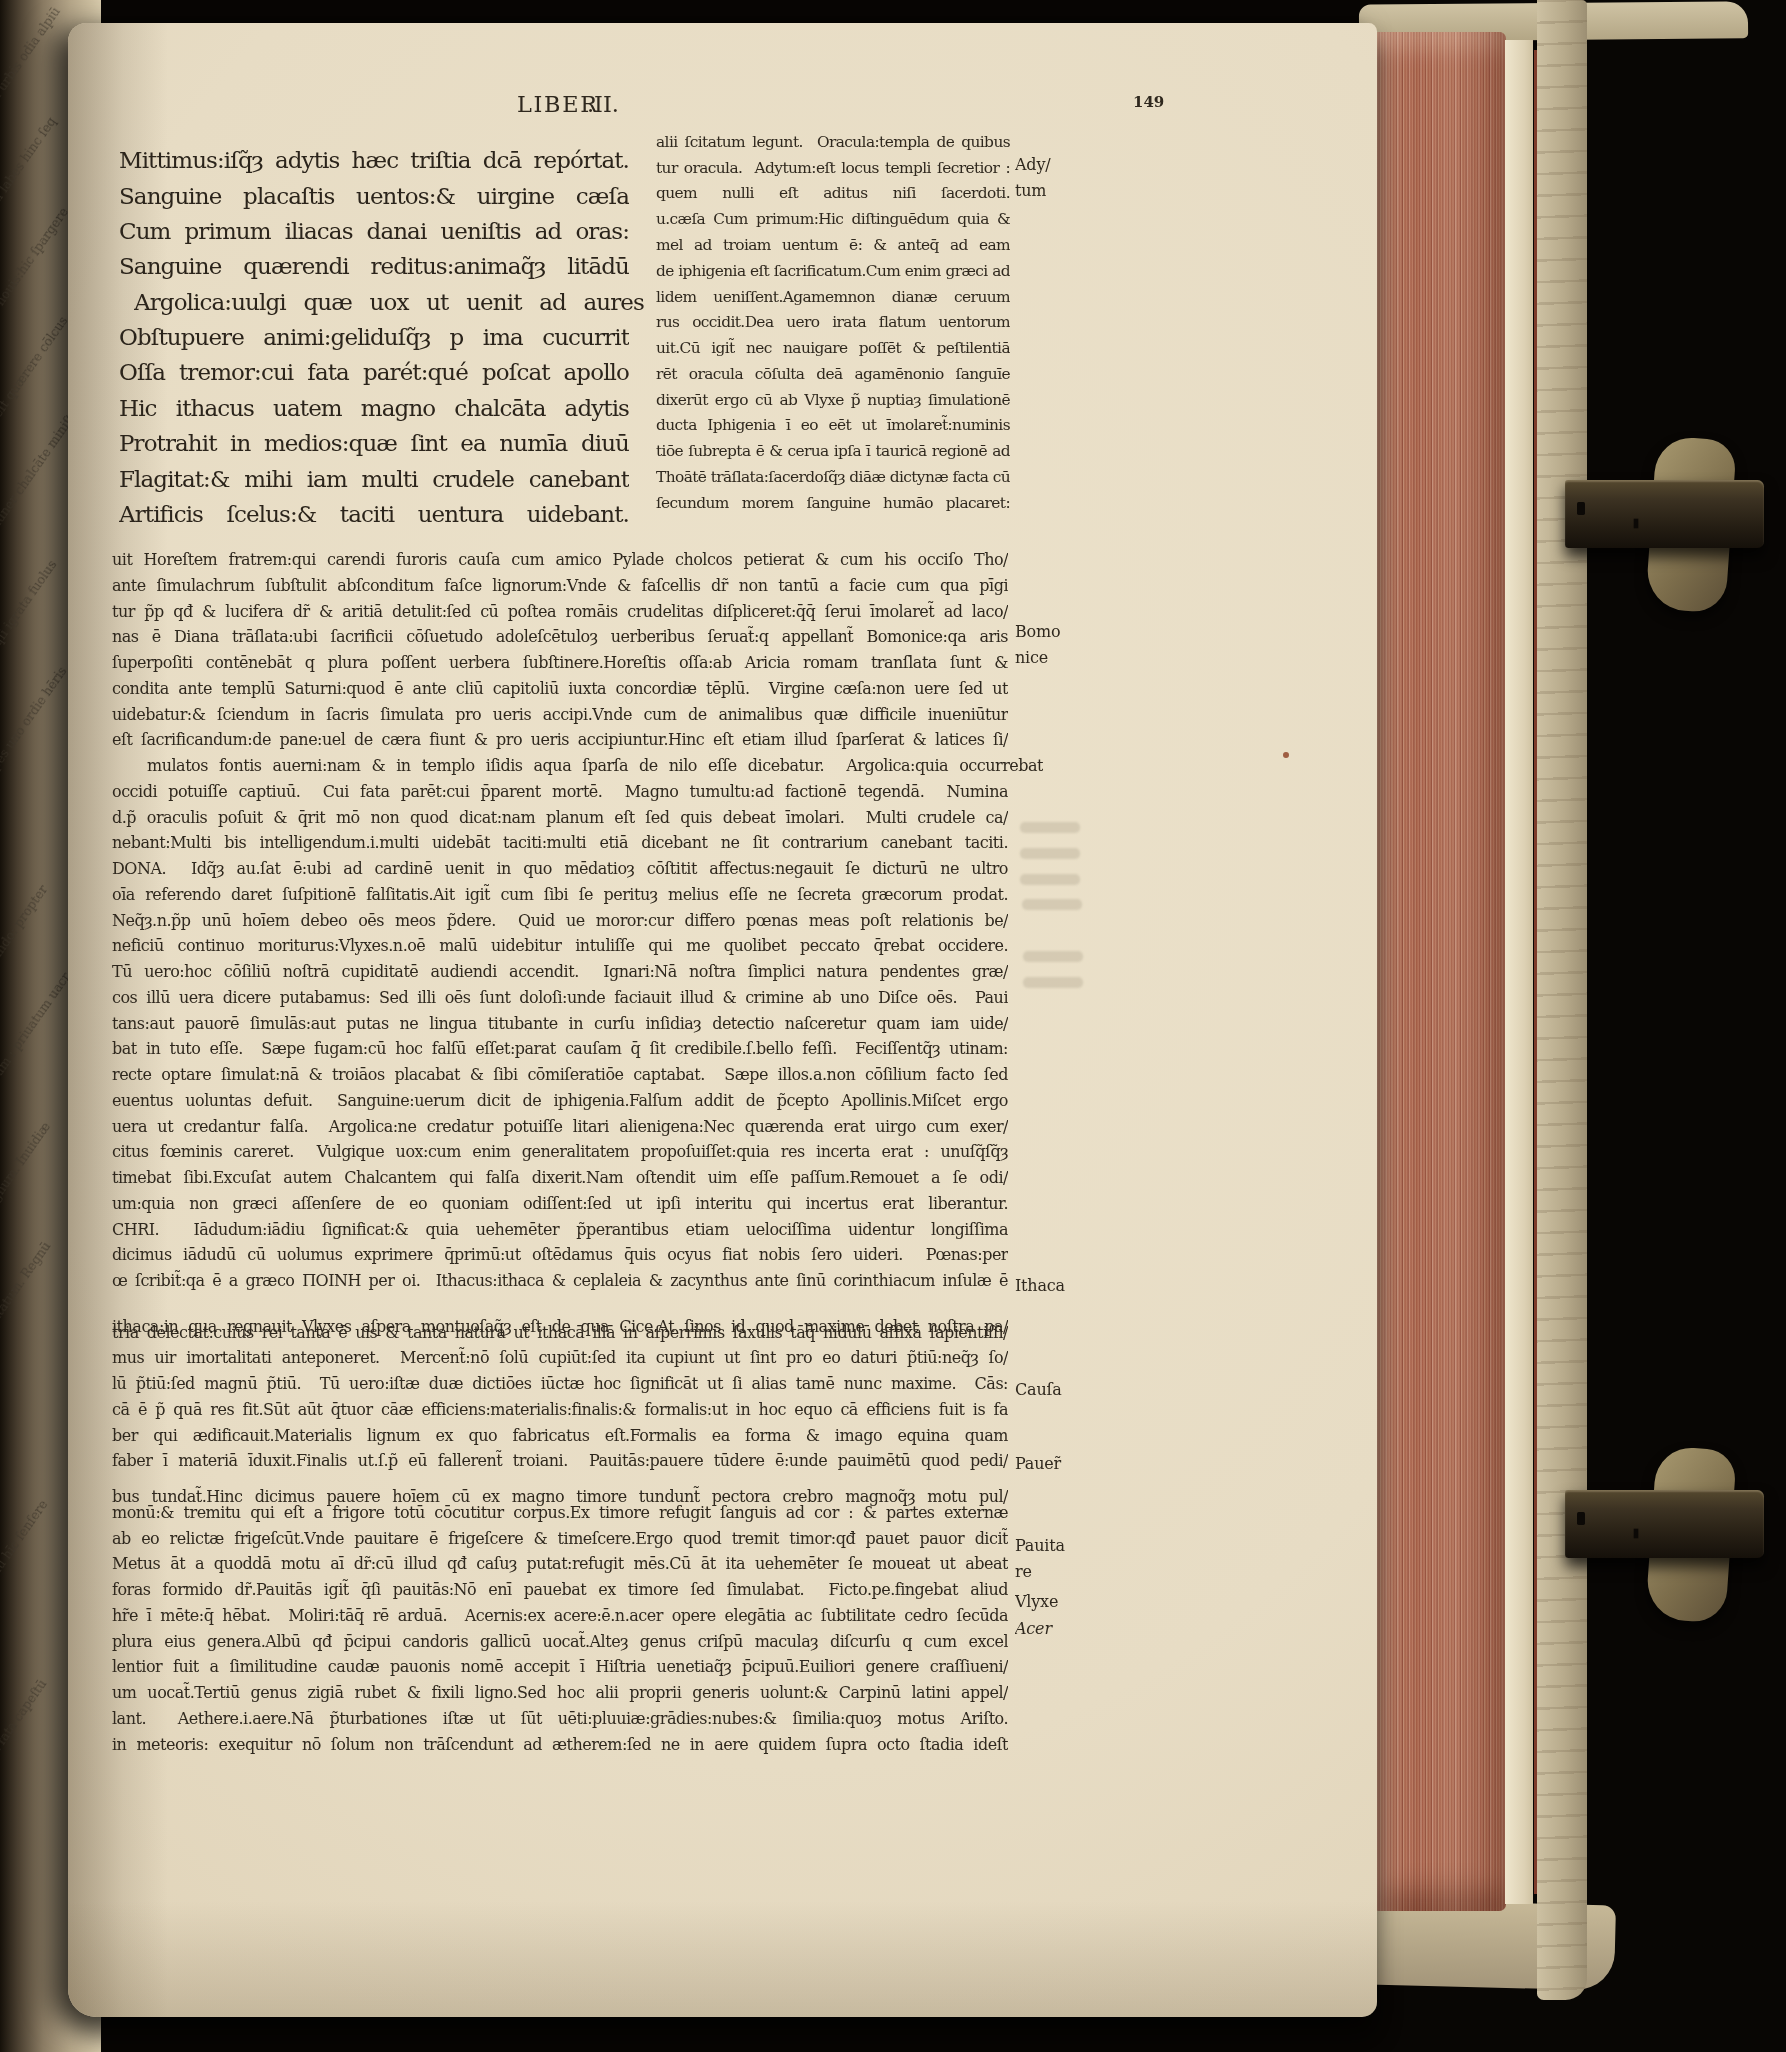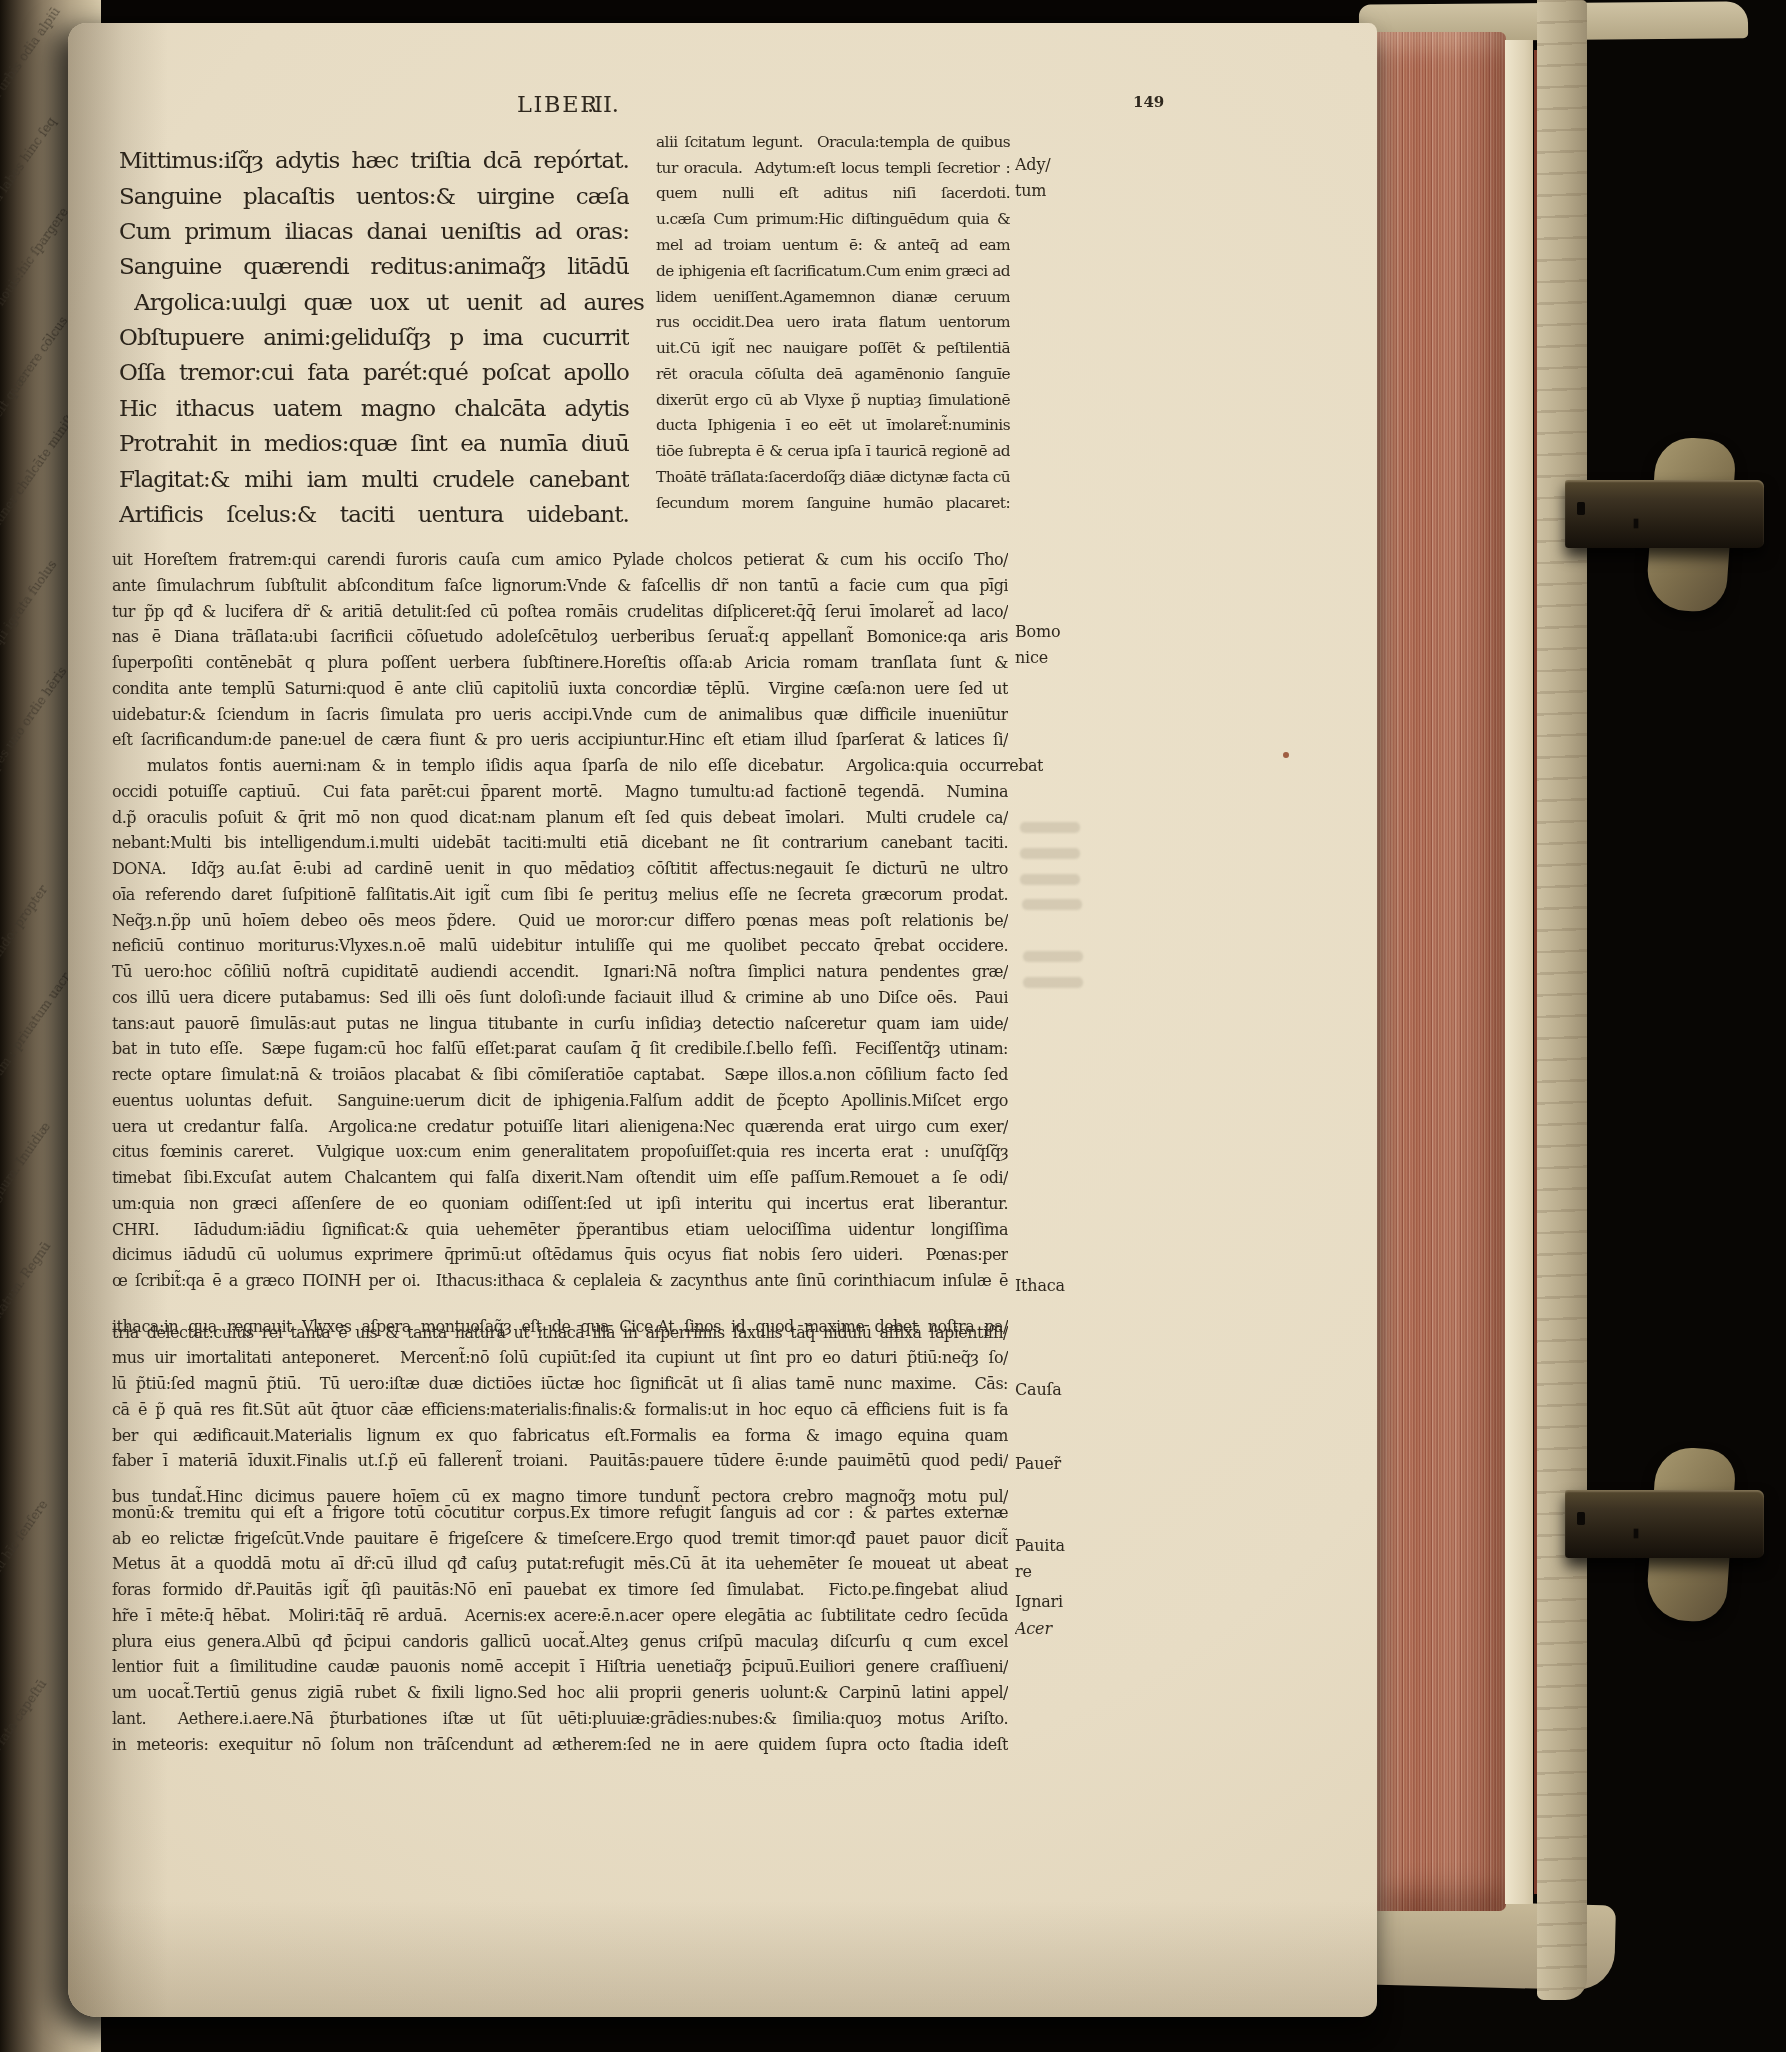--- a/index.html
+++ b/index.html
@@ -206,21 +206,21 @@
     <div class="marg-host" data-name="marginalia-column">
         <div class="line marg-note" data-name="marginal-note" style="top: 131px;">Ady/</div>
         <div class="line marg-note" data-name="marginal-note" style="top: 157px;">tum</div>
         <div class="line marg-note" data-name="marginal-note" style="top: 598px;">Bomo</div>
         <div class="line marg-note" data-name="marginal-note" style="top: 624px;">nice</div>
         <div class="line marg-note" data-name="marginal-note" style="top: 1252px;">Ithaca</div>
         <div class="line marg-note" data-name="marginal-note" style="top: 1356px;">Cauſa</div>
         <div class="line marg-note" data-name="marginal-note" style="top: 1430px;">Pauer̃</div>
         <div class="line marg-note" data-name="marginal-note" style="top: 1512px;">Pauita</div>
         <div class="line marg-note" data-name="marginal-note" style="top: 1538px;">re</div>
-        <div class="line marg-note" data-name="marginal-note" style="top: 1568px;">Ignari</div>
+        <div class="line marg-note" data-name="marginal-note" style="top: 1568px;">Vlyxe</div>
         <div class="line marg-note" data-name="marginal-note" style="top: 1595px; font-style: italic;">Acer</div>
       </div>
 
     <div class="smudge" style="left:952px;top:799px;" data-name="ink-offset-smudge"></div>
     <div class="smudge" style="left:952px;top:825px;" data-name="ink-offset-smudge"></div>
     <div class="smudge" style="left:952px;top:851px;" data-name="ink-offset-smudge"></div>
     <div class="smudge" style="left:954px;top:876px;" data-name="ink-offset-smudge"></div>
     <div class="smudge" style="left:955px;top:928px;" data-name="ink-offset-smudge"></div>
     <div class="smudge" style="left:955px;top:954px;" data-name="ink-offset-smudge"></div>
 

